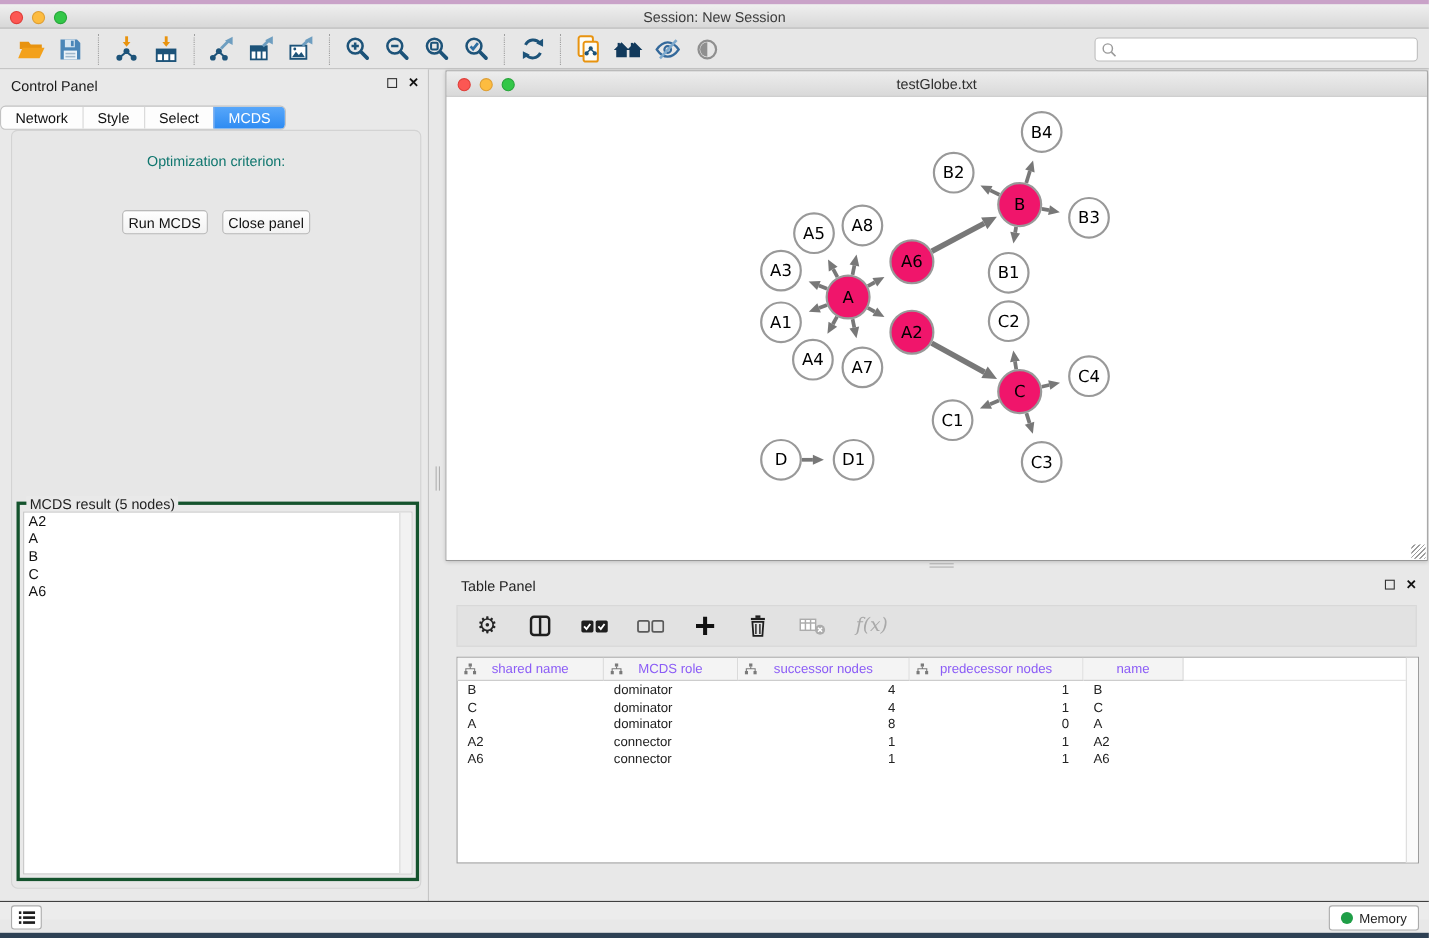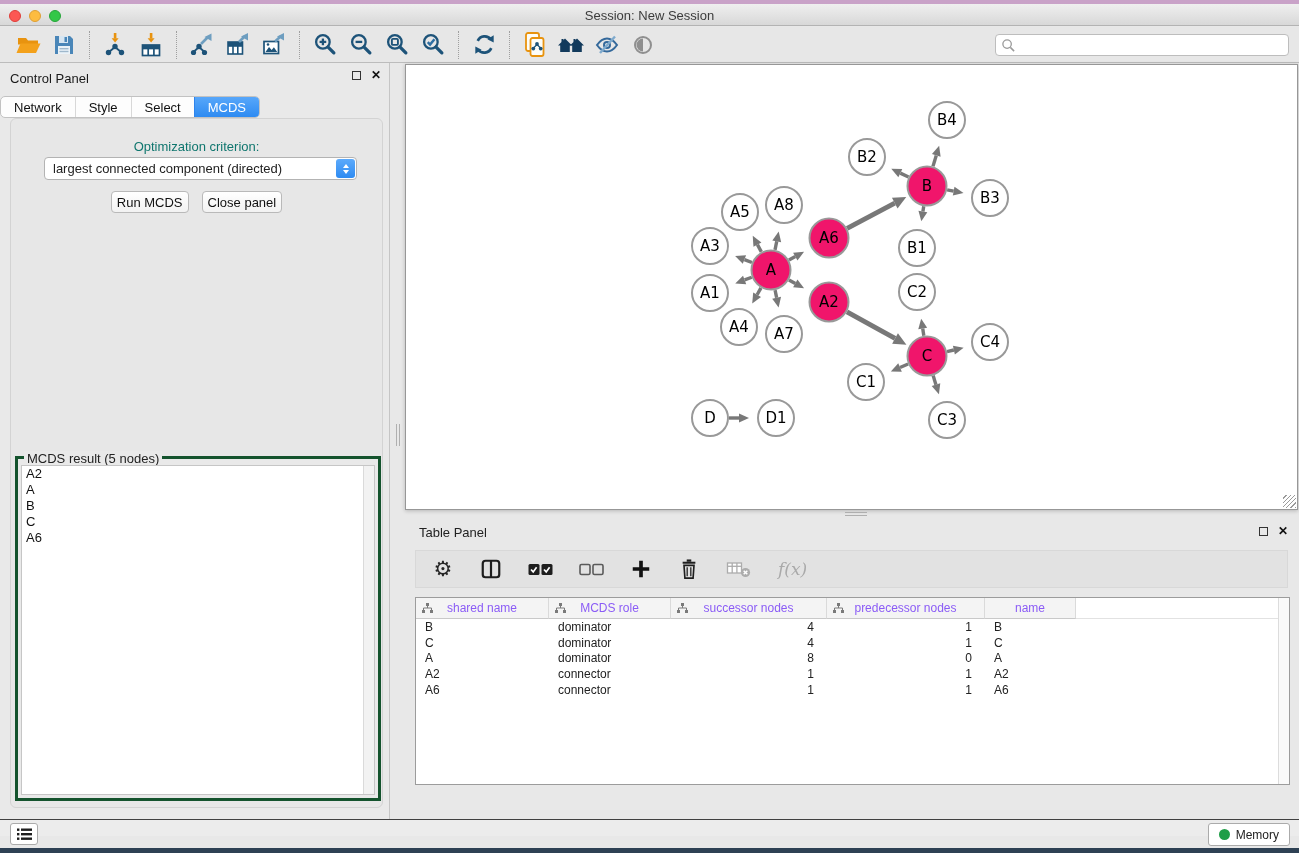--- a/index.html
+++ b/index.html
@@ -298,27 +298,20 @@
   <div class="seg-tabs">
     <div class="seg-group">
       <span class="seg">Network</span>
       <span class="seg">Style</span>
       <span class="seg">Select</span>
       <span class="seg active">MCDS</span>
     </div>
   </div>
   <div class="cp-card">
     <div class="opt-label">Optimization criterion:</div>
-    <div class="criterion">
-      <span>largest connected component (directed)</span>
-      <span class="stepper">
-          <i class="chev-up"></i>
-          <i class="chev-dn"></i>
-        </span>
-    </div>
     <div class="cp-buttons">
       <button class="btn">Run MCDS</button>
       <button class="btn">Close panel</button>
     </div>
     <div class="mcds-fieldset">
       <span class="mcds-legend">MCDS result (5 nodes)</span>
       <div class="mcds-list">
         <div id="mcds-items">
             <div class="mcds-item">A2</div>
             <div class="mcds-item">A</div>
@@ -331,20 +324,28 @@
     </div>
   </div>
 </div>
 
 <div class="v-grip">
     <i></i>
     <i></i>
   </div>
 
 <div class="net-window">
+  <div class="net-titlebar">
+    <div class="lights">
+      <span class="light red"></span>
+      <span class="light yellow"></span>
+      <span class="light green"></span>
+    </div>
+    <div class="net-title">testGlobe.txt</div>
+  </div>
   <div class="net-canvas">
     <svg id="graph-svg" width="891" height="421" viewBox="0 0 891 421">
         <line x1="345.8182056289273" y1="189.2324798448307" x2="338.6207995965703" y2="191.94625588981773" stroke="#787878" stroke-width="3.4"></line>
         <polygon points="329.26382673263237,195.47429483851565 337.0331820696562,187.73561810104567 340.20841712348437,196.1568936785898" fill="#787878"></polygon>
         <line x1="345.9233979902036" y1="174.49445166827684" x2="338.4309402128032" y2="171.54659942798816" stroke="#787878" stroke-width="3.4"></line>
         <polygon points="329.12528069582936,167.8853563393427 340.0784996026936,167.35905264534992 336.78338082291276,175.7341462106264" fill="#787878"></polygon>
         <line x1="354.96453748749343" y1="199.87566760040238" x2="351.11278599818263" y2="206.7365999407372" stroke="#787878" stroke-width="3.4"></line>
         <polygon points="346.21743843110625,215.456437794592 347.18885896394795,204.53369353555283 355.0367130324173,208.93950634592156" fill="#787878"></polygon>
         <line x1="355.336765940662" y1="163.9204007922064" x2="351.4409590339271" y2="156.6314717408958" stroke="#787878" stroke-width="3.4"></line>
         <polygon points="346.7271863220549,147.8121550541672 355.4096515429549,154.5102740205533 347.4722665248992,158.75266946123827" fill="#787878"></polygon>

